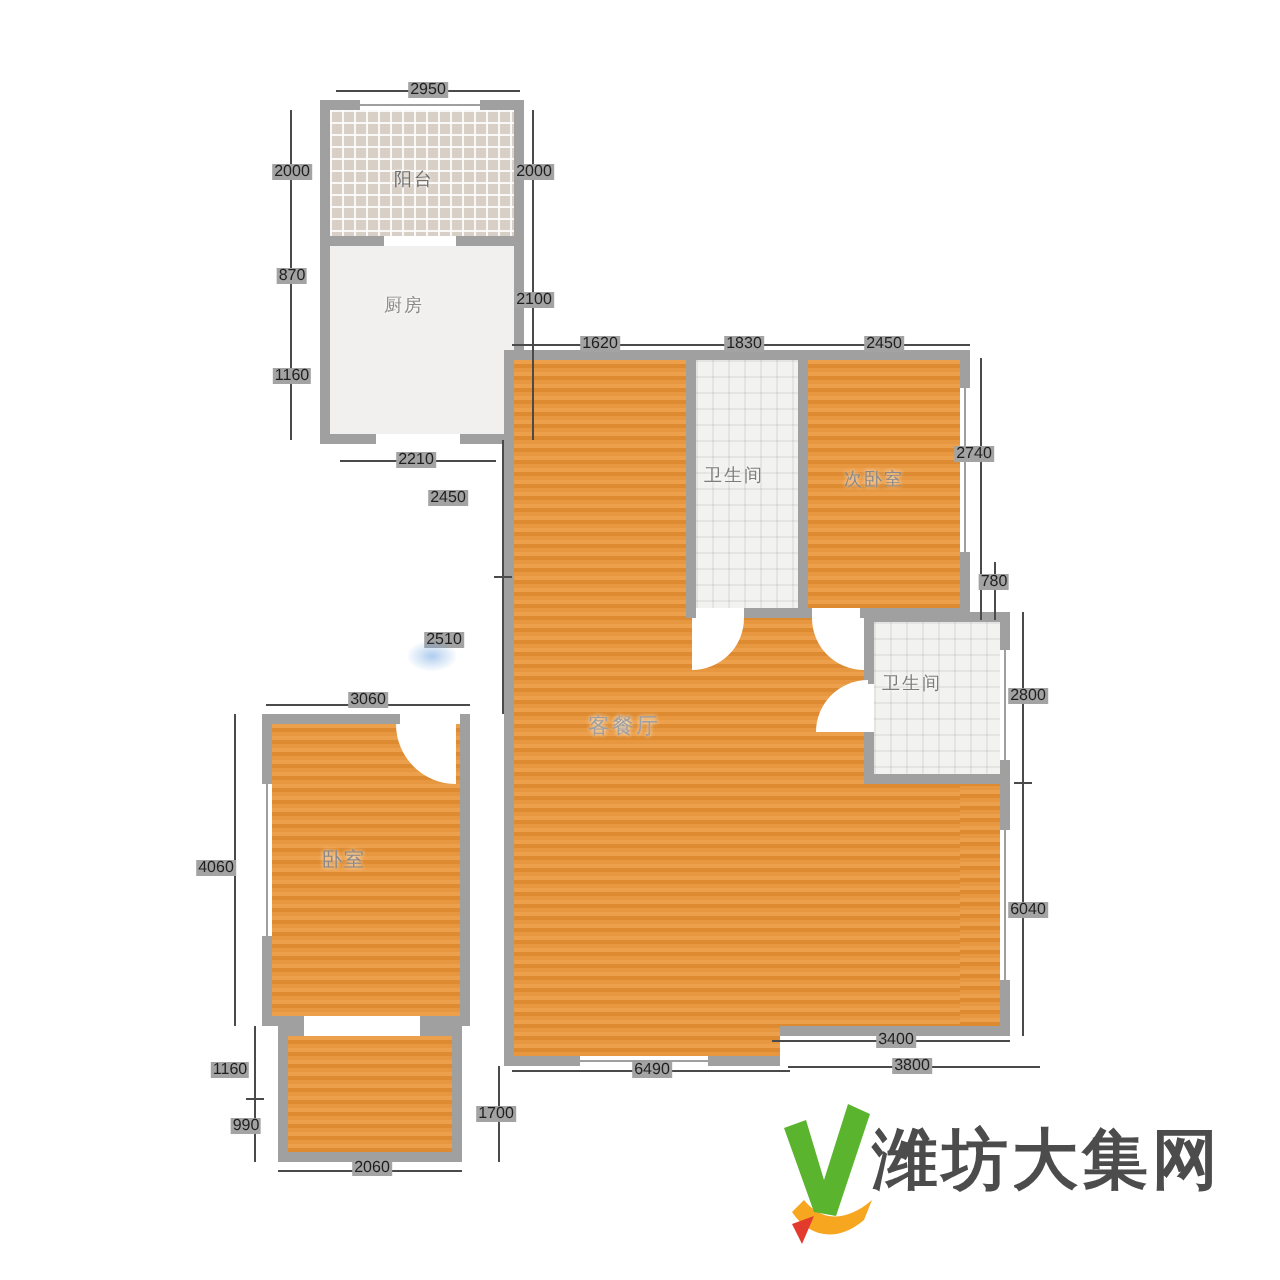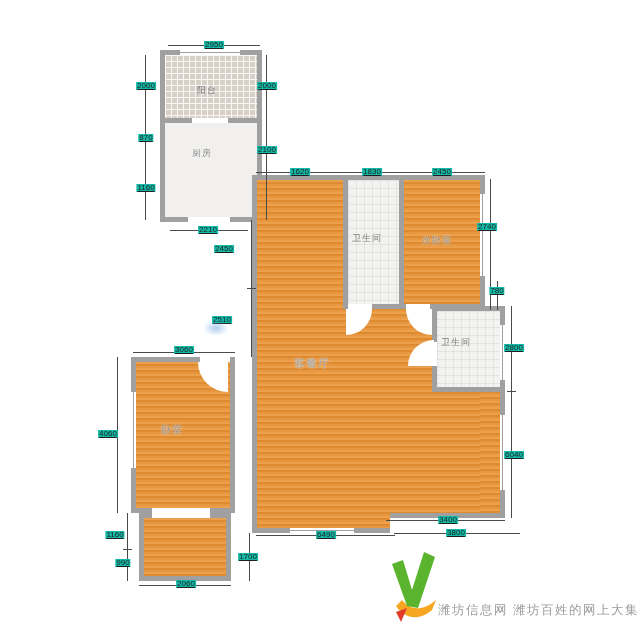--- a/index.html
+++ b/index.html
@@ -11,21 +11,21 @@
         background-image:linear-gradient(rgba(0,0,0,.06) 1px,transparent 1px),
                          linear-gradient(90deg,rgba(0,0,0,.06) 1px,transparent 1px);
         background-size:8px 8px;}
   .hatch{background-color:#d8cfc6;
          background-image:linear-gradient(rgba(255,255,255,.85) 1px,transparent 1px),
                           linear-gradient(90deg,rgba(255,255,255,.85) 1px,transparent 1px);
          background-size:6px 6px;}
   .plain{background:#f1f0ee;}
   .dl{position:absolute;background:#4a4a4a;}
   .dim{position:absolute;transform:translate(-50%,-50%);font-size:8px;line-height:1;
-       color:#1f1f1f;background:#14b8a6;padding:0 1px;white-space:nowrap;text-decoration:underline;}
+       color:#1f1f1f;background:#a3a3a3;padding:0 1px;white-space:nowrap;}
   .rlabel{position:absolute;transform:translate(-50%,-50%);font-size:10px;color:#8a8a8a;
           text-shadow:0 0 2px #fff;white-space:nowrap;letter-spacing:1px;}
   .white{position:absolute;background:#fff;}
   .arc{position:absolute;background:#fff;}
   .winh{position:absolute;background:linear-gradient(180deg,#fff 0 2px,#9f9f9f 2px 3px,#fff 3px 5px);}
   .winv{position:absolute;background:linear-gradient(90deg,#fff 0 2px,#9f9f9f 2px 3px,#fff 3px 5px);}
   .wm{position:absolute;width:26px;height:16px;border-radius:50%;
       background:radial-gradient(rgba(110,165,225,.55),rgba(110,165,225,0) 70%);}
   .logo{position:absolute;left:388px;top:548px;width:252px;height:88px;}
   .logo-title{position:absolute;left:48px;top:10px;font-size:33px;font-weight:bold;
@@ -129,16 +129,16 @@
   <span class="rlabel" style="left:172px;top:430px">卧室</span>
 
   <div class="wm" style="left:203px;top:320px"></div>
 
   <div class="logo">
     <svg width="50" height="80" viewBox="0 0 50 80" style="position:absolute;left:0;top:0">
       <path d="M14 52 C 22 62, 34 64, 48 52 L 44 62 C 30 74, 16 70, 8 58 Z" fill="#f6a61f"></path>
       <path d="M4 16 L15 12 L24 42 L36 4 L47 9 L30 60 L19 58 Z" fill="#5bb42e"></path>
       <polygon points="8,64 19,60 13,74" fill="#e23b2e"></polygon>
     </svg>
-    <div class="logo-tag">潍坊信息网 潍坊百姓的网上大集</div>
+    <div class="logo-title">潍坊大集网</div>
   </div>
 
 </div>
 
 </body></html>

